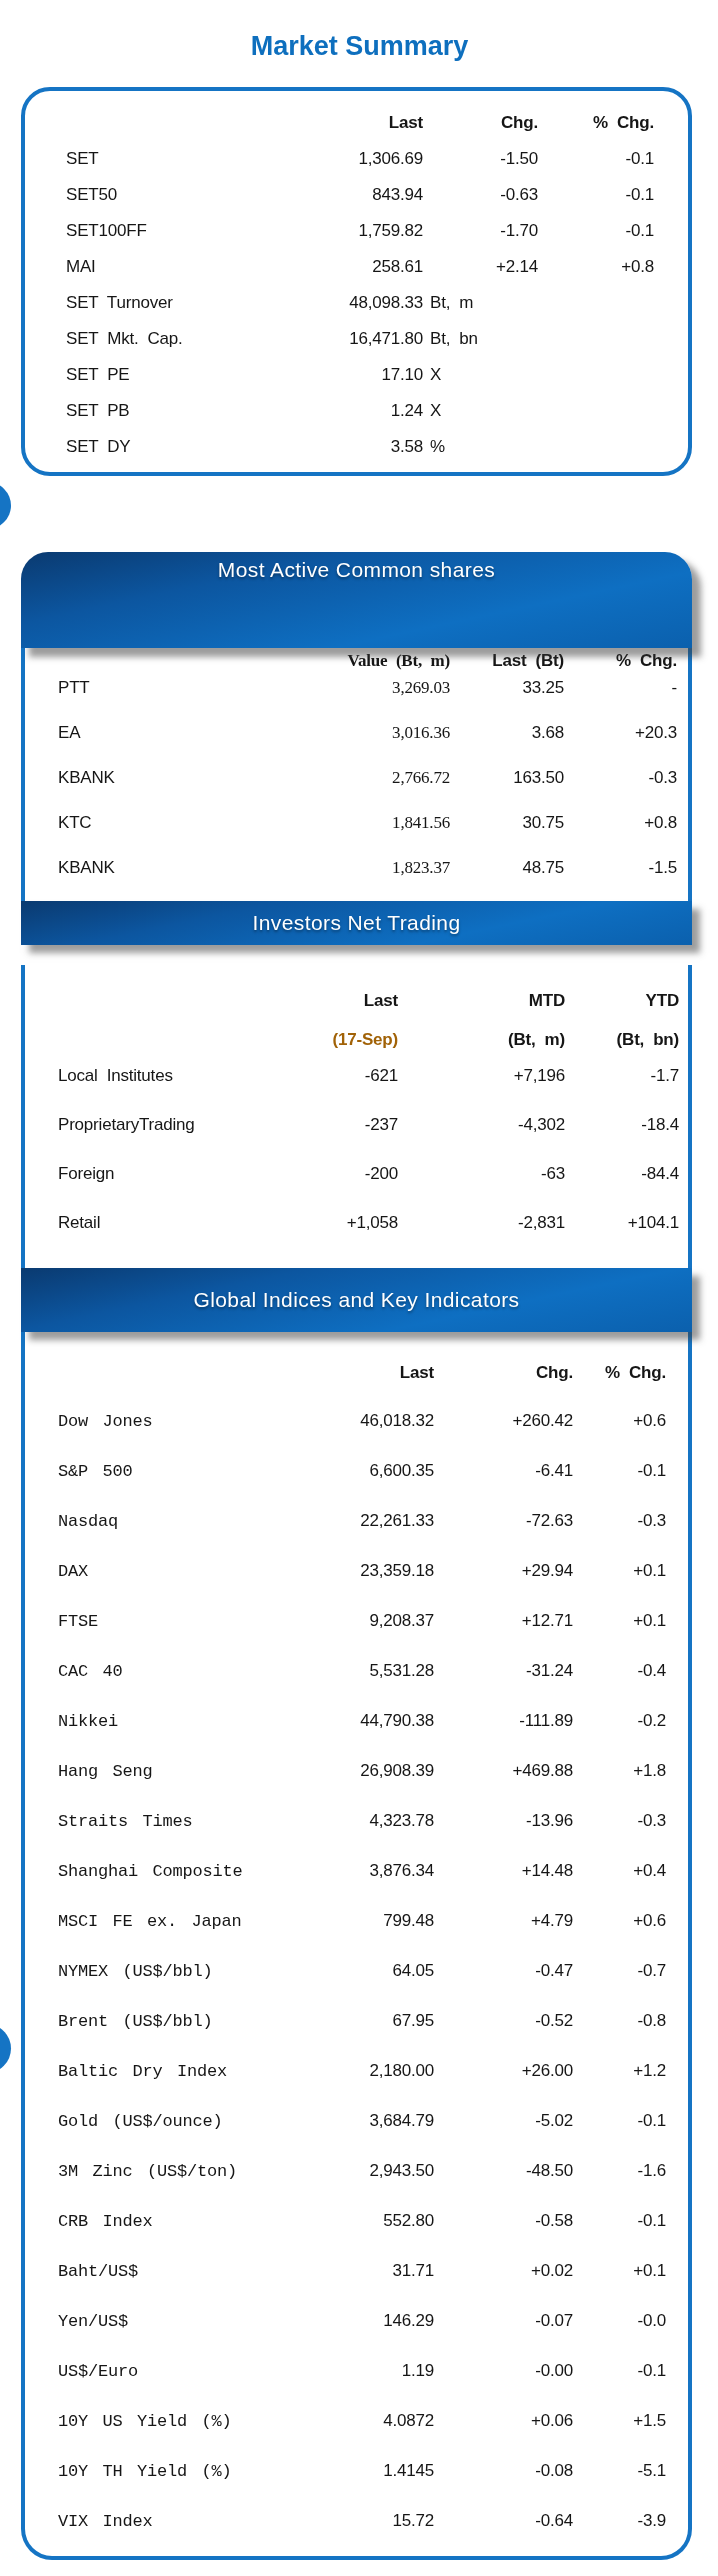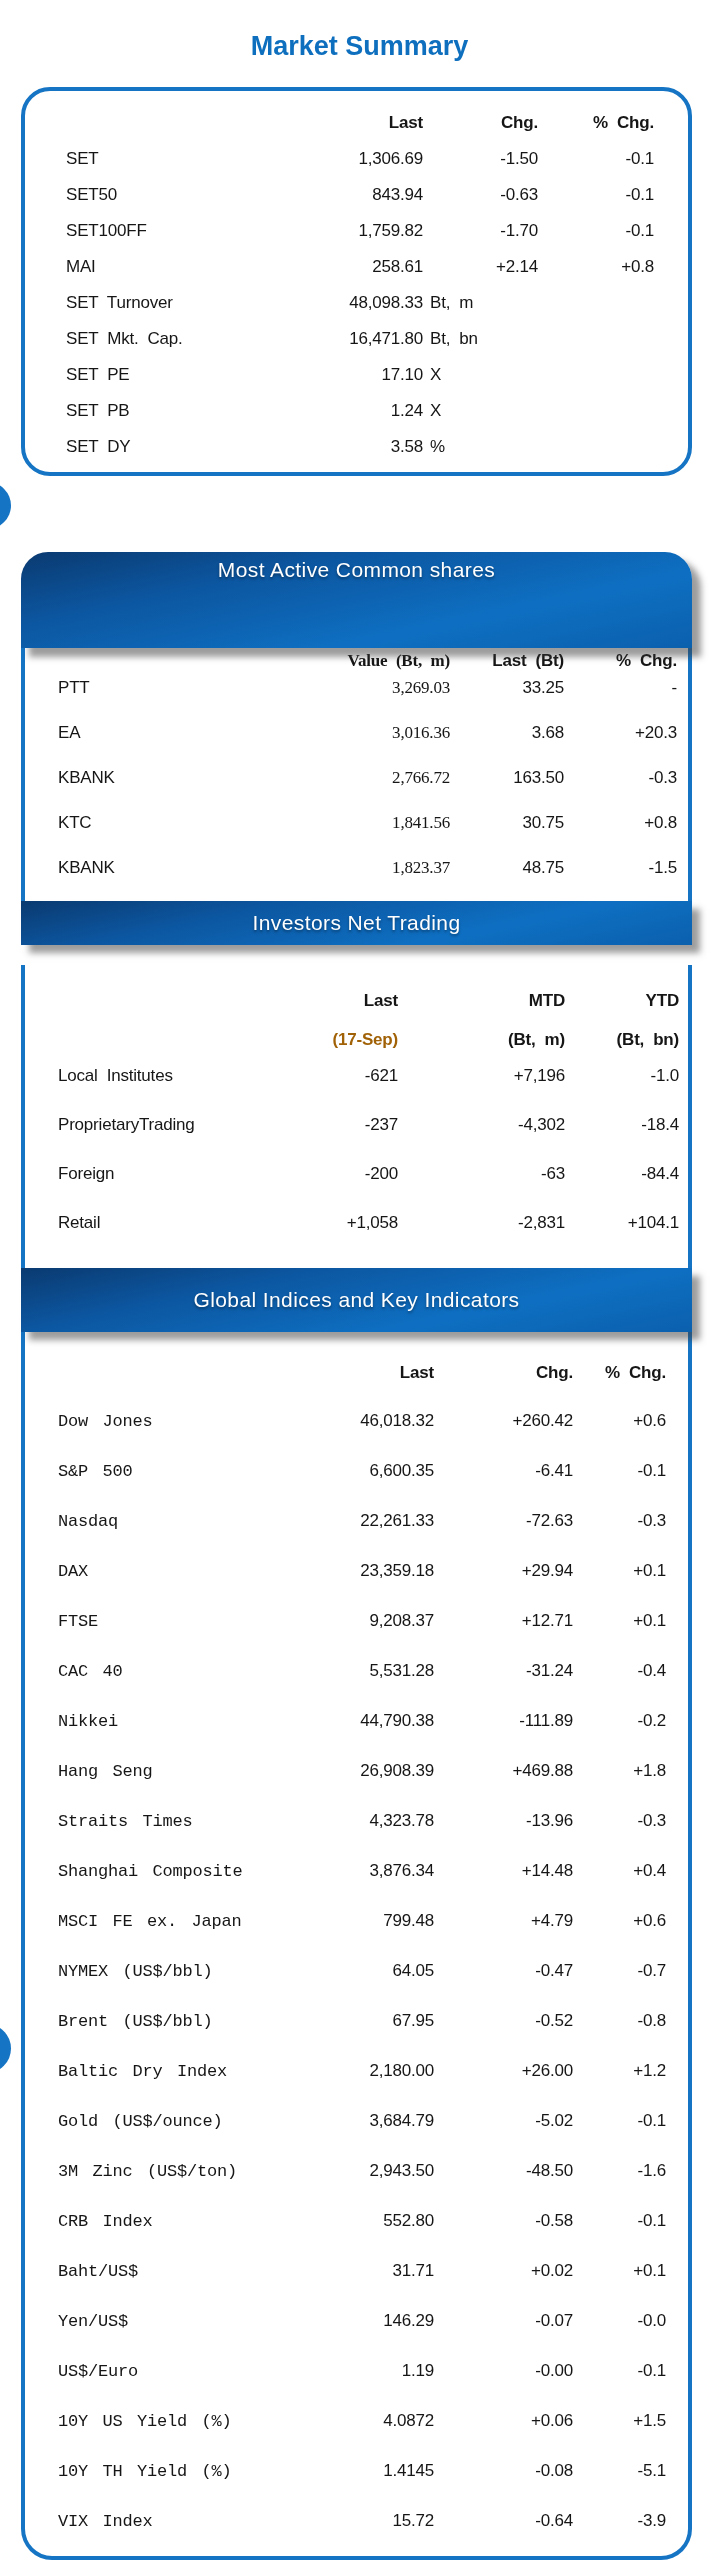--- a/index.html
+++ b/index.html
@@ -194,21 +194,21 @@
       <div class="row hdr h2 abs">
         <span class="v1 red">(17-Sep)</span>
         <span class="v2">(Bt, m)</span>
         <span class="v3">(Bt, bn)</span>
       </div>
       <div class="abs rows">
           <div class="row">
             <span class="lbl">Local Institutes</span>
             <span class="v1">-621</span>
             <span class="v2">+7,196</span>
-            <span class="v3">-1.0</span>
+            <span class="v3">-1.7</span>
           </div>
           <div class="row">
             <span class="lbl">ProprietaryTrading</span>
             <span class="v1">-237</span>
             <span class="v2">-4,302</span>
             <span class="v3">-18.4</span>
           </div>
           <div class="row">
             <span class="lbl">Foreign</span>
             <span class="v1">-200</span>

